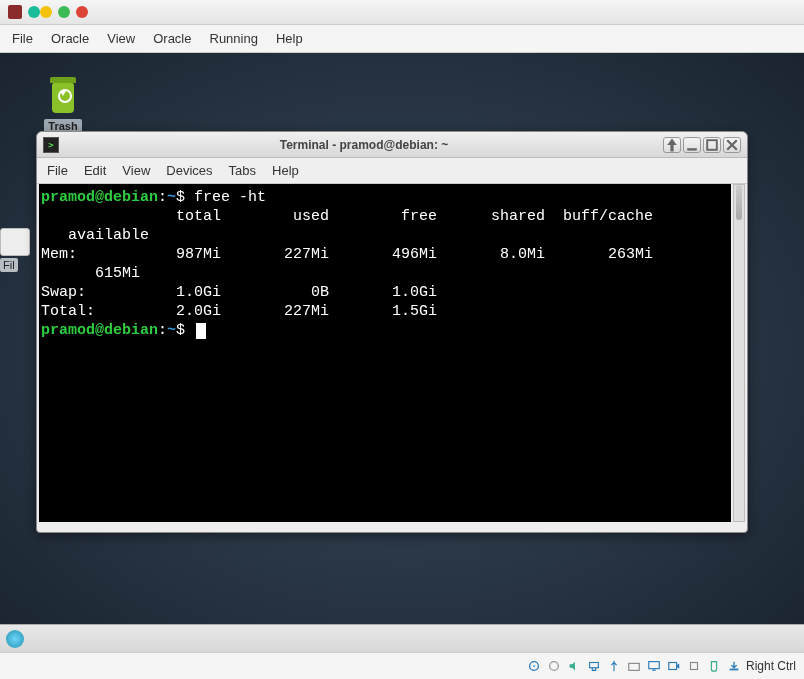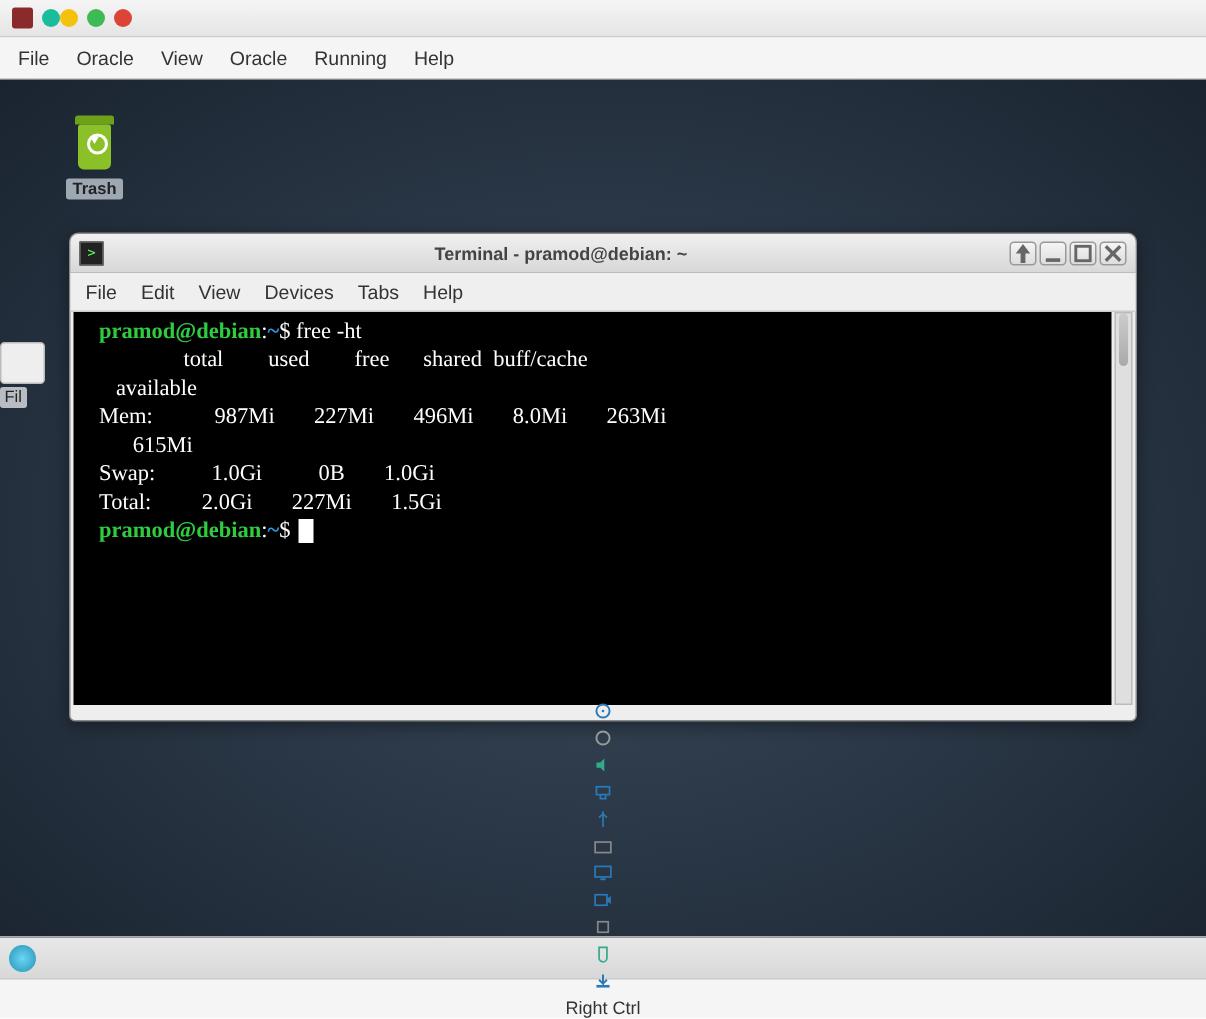--- a/index.html
+++ b/index.html
@@ -48,56 +48,55 @@
   .files-ico .box{width:30px;height:28px;background:#eee;border:1px solid #bbb;border-radius:3px;}
   .files-ico .lbl{background:rgba(200,205,210,.9);padding:1px 3px;border-radius:2px;display:inline-block;margin-top:2px;color:#222;}
 
   
   .taskbar { position:absolute; left:0; right:0; bottom:0; height:28px;
     background:linear-gradient(#e8e8e8,#d8d8d8); border-top:1px solid #aaa; display:flex; align-items:center; padding:0 6px;}
   .start-orb{width:18px;height:18px;border-radius:50%;background:radial-gradient(#6dd5fa,#2193b0);}
 
   
   .term-window {
-    position:absolute; left:46px; top:78px; width:712px;
+    position:absolute; left:36px; top:78px; width:712px;
     background:#eee; border:1px solid #8a8a8a; border-radius:6px 6px 4px 4px;
     box-shadow:0 3px 12px rgba(0,0,0,.4);
-    margin-top:24px;
   }
   .term-titlebar {
     height:26px; display:flex; align-items:center; padding:0 6px;
     background:linear-gradient(#f0f0f0,#d8d8d8); border-radius:6px 6px 0 0;
     border-bottom:1px solid #bbb; font-size:12px; color:#444;
   }
   .term-titlebar .tticon{width:16px;height:16px;background:#222;border:1px solid #555;margin-right:6px;display:flex;align-items:center;justify-content:center;}
   .term-titlebar .tticon:after{content:">";color:#6f6;font-size:9px;font-family:monospace;}
   .term-titlebar .title-text{flex:1;text-align:center;font-weight:bold;}
   .term-titlebar .win-btns{display:flex;gap:2px;}
   .win-btn{width:18px;height:16px;border:1px solid #999;background:linear-gradient(#f5f5f5,#ddd);border-radius:3px;display:flex;align-items:center;justify-content:center;font-size:10px;color:#555;cursor:default;}
 
   .term-menubar{height:26px;display:flex;align-items:center;gap:16px;padding:0 10px;font-size:13px;color:#333;background:#efefef;border-bottom:1px solid #ccc;}
   .term-menubar span{cursor:default;}
 
   .term-body-wrap{position:relative;padding:0 16px 10px 2px;}
   .term-body{
-    background:#000;color:#fff;font-family:Liberation Serif, serif;
-    font-size:15px;line-height:19px;padding:4px 4px 4px 17px;height:262px;
+    background:#000;color:#fff;font-family:Liberation Mono, monospace;
+    font-size:15px;line-height:19px;padding:4px 4px 4px 2px;height:338px;
     white-space:pre;overflow:hidden;
   }
   .ps-user{color:#2ecc40;font-weight:bold;}
   .ps-path{color:#3498db;font-weight:bold;}
   .ps-sep{color:#fff;}
   .cursor{display:inline-block;width:10px;height:16px;background:#fff;vertical-align:text-bottom;margin-left:2px;}
   .scrollbar{position:absolute;right:2px;top:0;bottom:10px;width:12px;background:#dfdfdf;border:1px solid #bbb;}
   .scroll-thumb{position:absolute;left:2px;right:2px;top:0;height:35px;background:linear-gradient(#ccc,#aaa);border-radius:3px;}
 
   
   .vbox-status{position:absolute;left:0;right:0;bottom:0;height:27px;background:#f5f5f5;
     border-top:1px solid #ccc;display:flex;align-items:center;justify-content:flex-end;
-    padding:0 8px;gap:4px;font-size:12px;color:#333;flex-direction:column;}
+    padding:0 8px;gap:4px;font-size:12px;color:#333;}
   .status-ico{width:16px;height:16px;display:inline-flex;align-items:center;justify-content:center;}
   .status-ico svg{width:14px;height:14px;}
 </style>
 </head>
 <body>
 
 <div class="vbox-titlebar">
   <div class="tb-left">
     <div class="tb-icon"></div>
     <div class="tb-dot-teal"></div>

